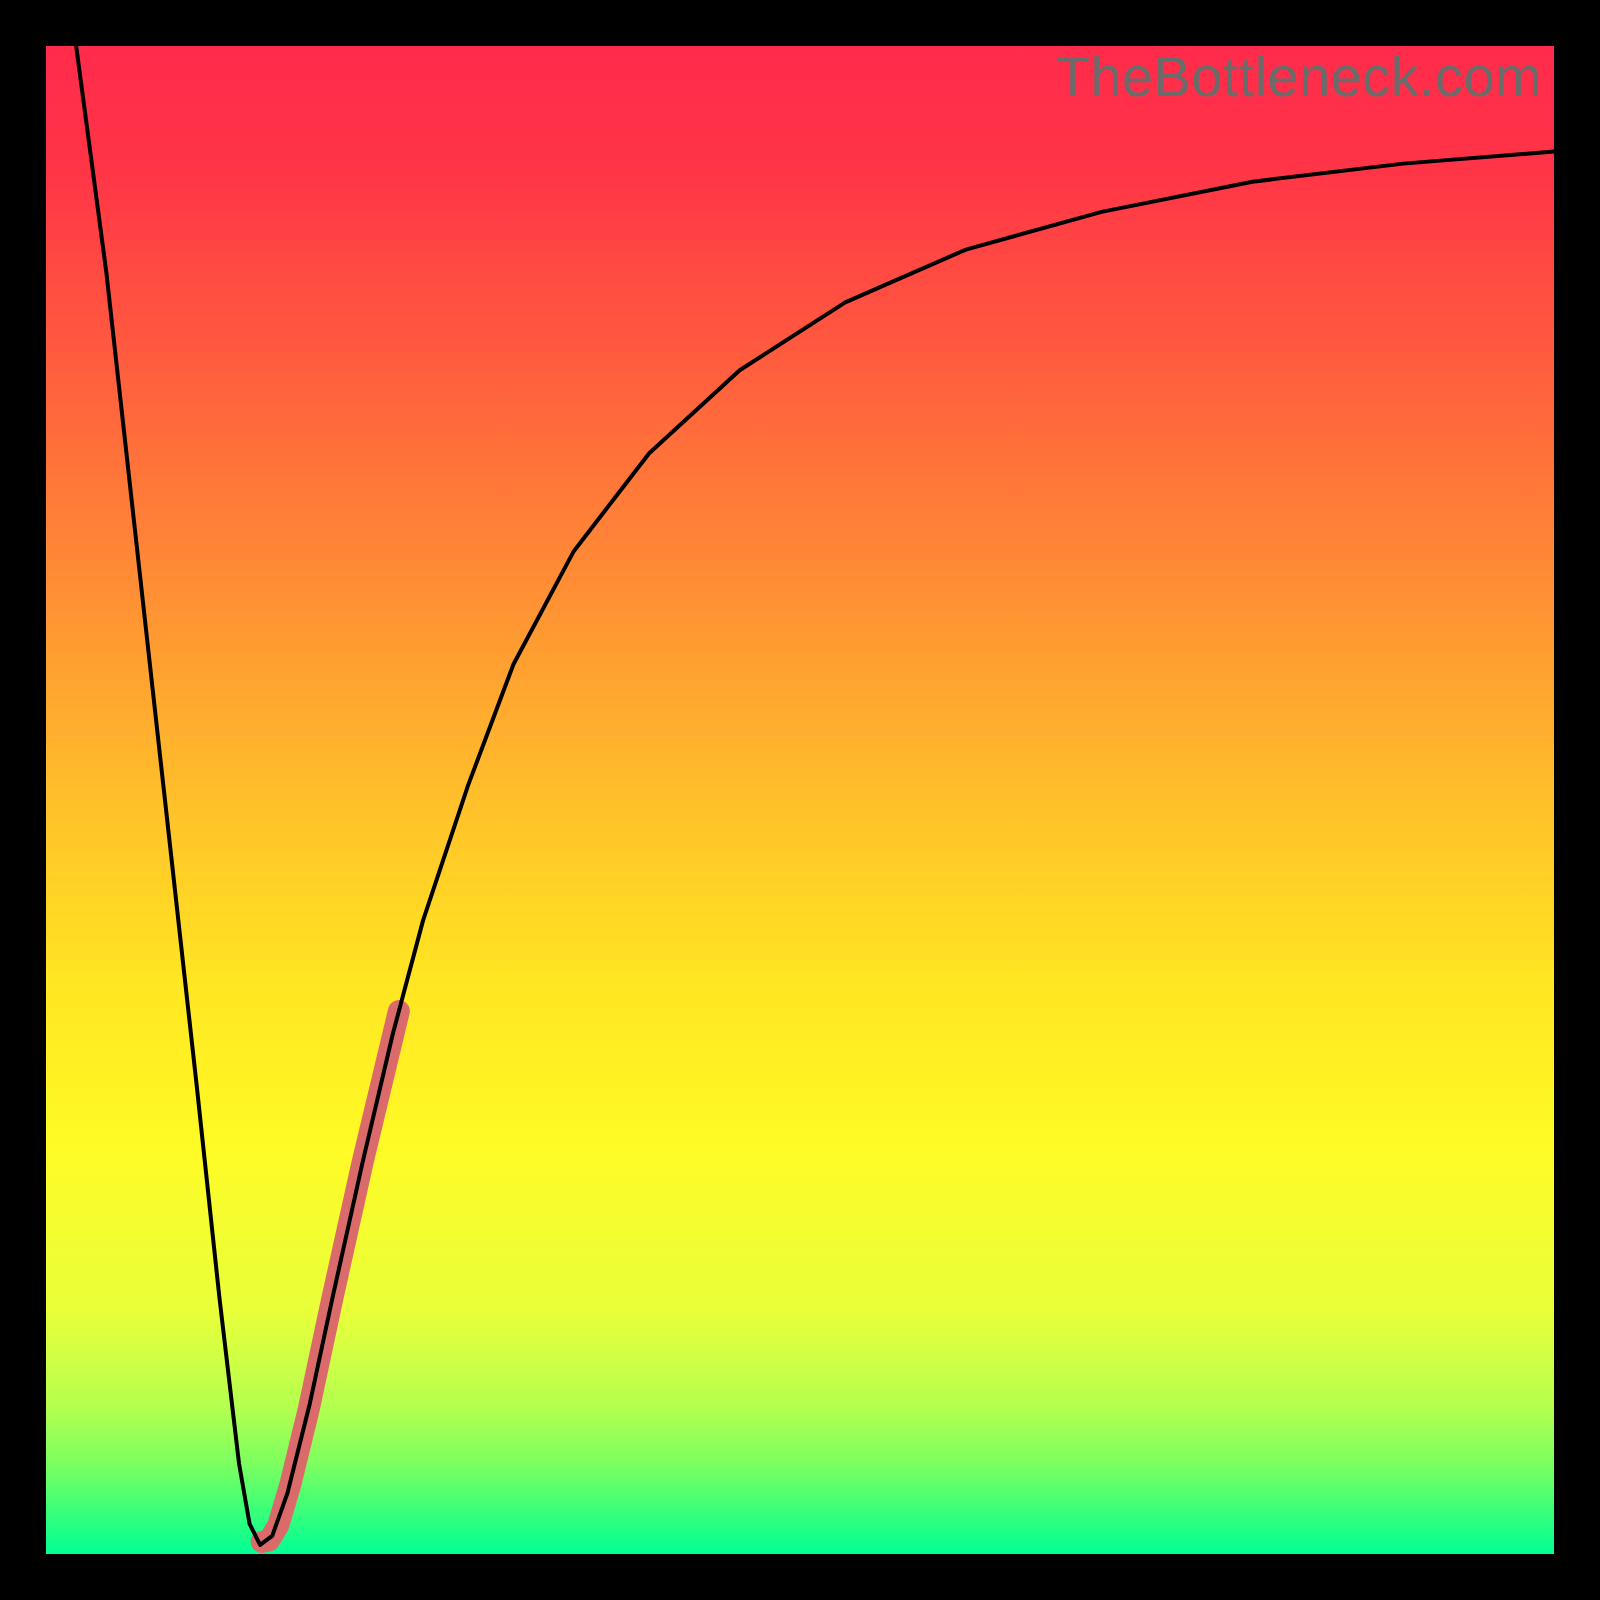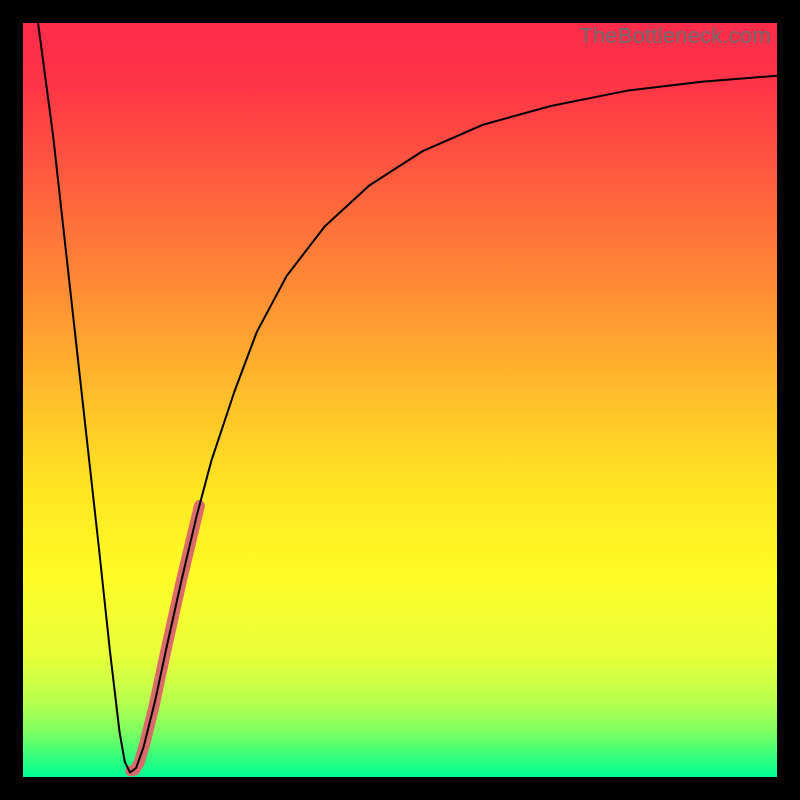--- a/index.html
+++ b/index.html
@@ -24,21 +24,21 @@
     left: 23px;
     top: 23px;
     width: 754px;
     height: 754px;
     overflow: hidden;
   }
   .watermark {
     position: absolute;
     top: 0;
     right: 6px;
-    font-size: 22px;
+    font-size: 28px;
     font-weight: 500;
     color: #6b6b6b;
     letter-spacing: 0.2px;
     font-family: Arial, Helvetica, sans-serif;
   }
   svg {
     display: block;
     width: 754px;
     height: 754px;
   }

